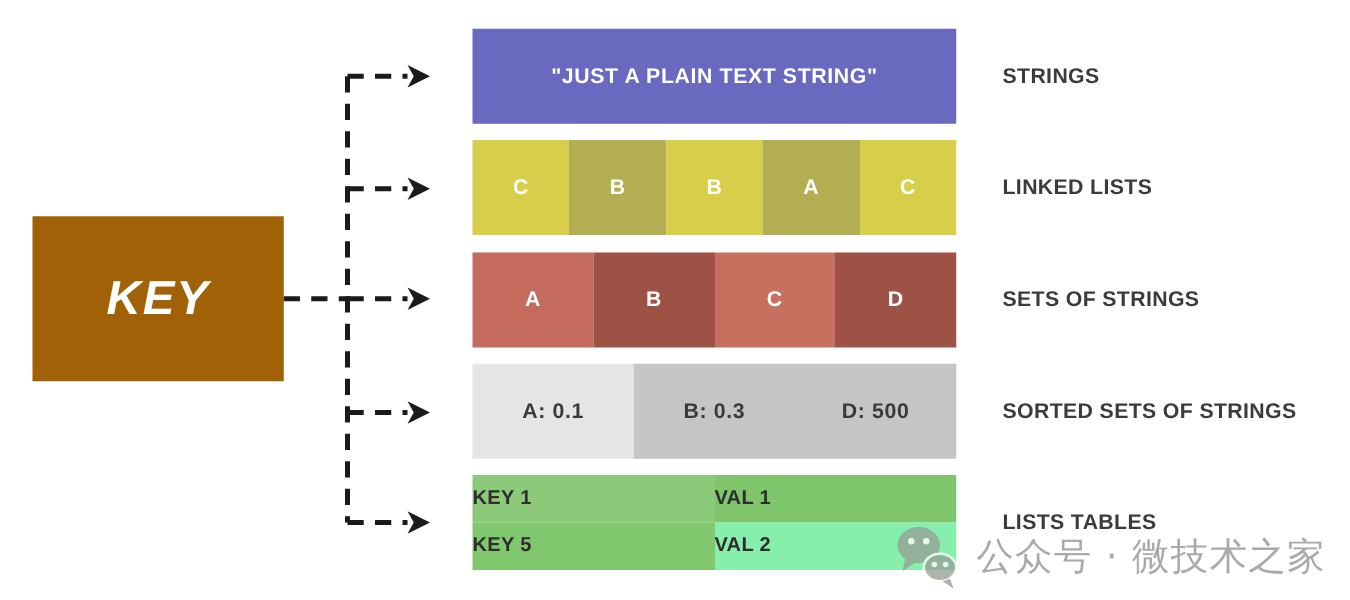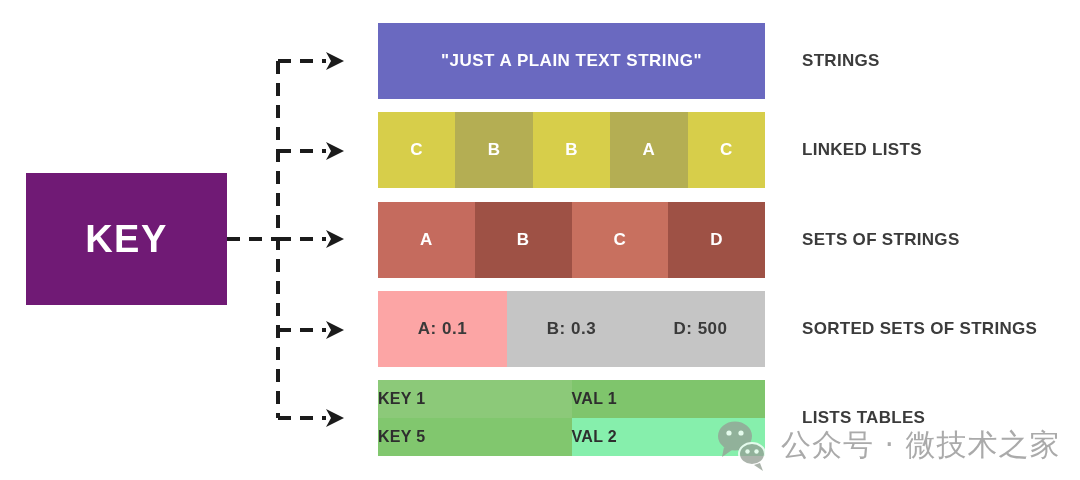--- a/index.html
+++ b/index.html
@@ -36,21 +36,21 @@
     font-size:30px;color:#a3a3a3;opacity:.92;letter-spacing:1px;white-space:nowrap;
     font-family:"DejaVu Sans",sans-serif;
   }
   .wm-icon{opacity:.78;}
 </style>
 </head>
 <body>
 
 <div class="stage">
 
-  <div class="key-box" style="background: #701a75; color: rgb(255, 255, 255);">
+  <div class="key-box" style="background: #a16207; color: rgb(255, 255, 255); font-style: italic;">
     <span>KEY</span>
   </div>
 
   <svg class="connectors" width="1080" height="480" viewBox="0 0 1080 480">
     <g stroke="#1b1b1b" stroke-width="4" fill="none" stroke-dasharray="13 9">
       <path d="M227 239 H278"></path>
       <path d="M278 61 V418"></path>
       <path d="M278 61 H326"></path>
       <path d="M278 151 H326"></path>
       <path d="M278 239 H326"></path>
@@ -80,21 +80,21 @@
       </div>
       <div class="row-label" style="top: 112px;">LINKED LISTS</div>
       <div class="bar kind-segments" style="top: 202px;">
         <div class="cell" style="background: rgb(197, 107, 94); color: rgb(255, 255, 255);">A</div>
         <div class="cell" style="background: rgb(158, 81, 69); color: rgb(255, 255, 255);">B</div>
         <div class="cell" style="background: rgb(200, 112, 95); color: rgb(255, 255, 255);">C</div>
         <div class="cell" style="background: rgb(158, 81, 69); color: rgb(255, 255, 255);">D</div>
       </div>
       <div class="row-label" style="top: 202px;">SETS OF STRINGS</div>
       <div class="bar kind-segments" style="top: 291px;">
-        <div class="cell" style="background: #fca5a5; color: rgb(58, 58, 58);">A: 0.1</div>
+        <div class="cell" style="background: #e5e5e5; color: rgb(58, 58, 58);">A: 0.1</div>
         <div class="cell" style="background: rgb(197, 197, 197); color: rgb(58, 58, 58);">B: 0.3</div>
         <div class="cell" style="background: rgb(197, 197, 197); color: rgb(58, 58, 58);">D: 500</div>
       </div>
       <div class="row-label" style="top: 291px;">SORTED SETS OF STRINGS</div>
       <div class="bar kind-table" style="top: 380px;">
         <div class="cell" style="background: rgb(140, 201, 121); color: rgb(46, 46, 46);">KEY 1</div>
         <div class="cell" style="background: rgb(127, 197, 108); color: rgb(46, 46, 46);">VAL 1</div>
         <div class="cell" style="background: rgb(129, 199, 110); color: rgb(46, 46, 46);">KEY 5</div>
         <div class="cell" style="background: #86efac; color: rgb(46, 46, 46);">VAL 2</div>
       </div>

